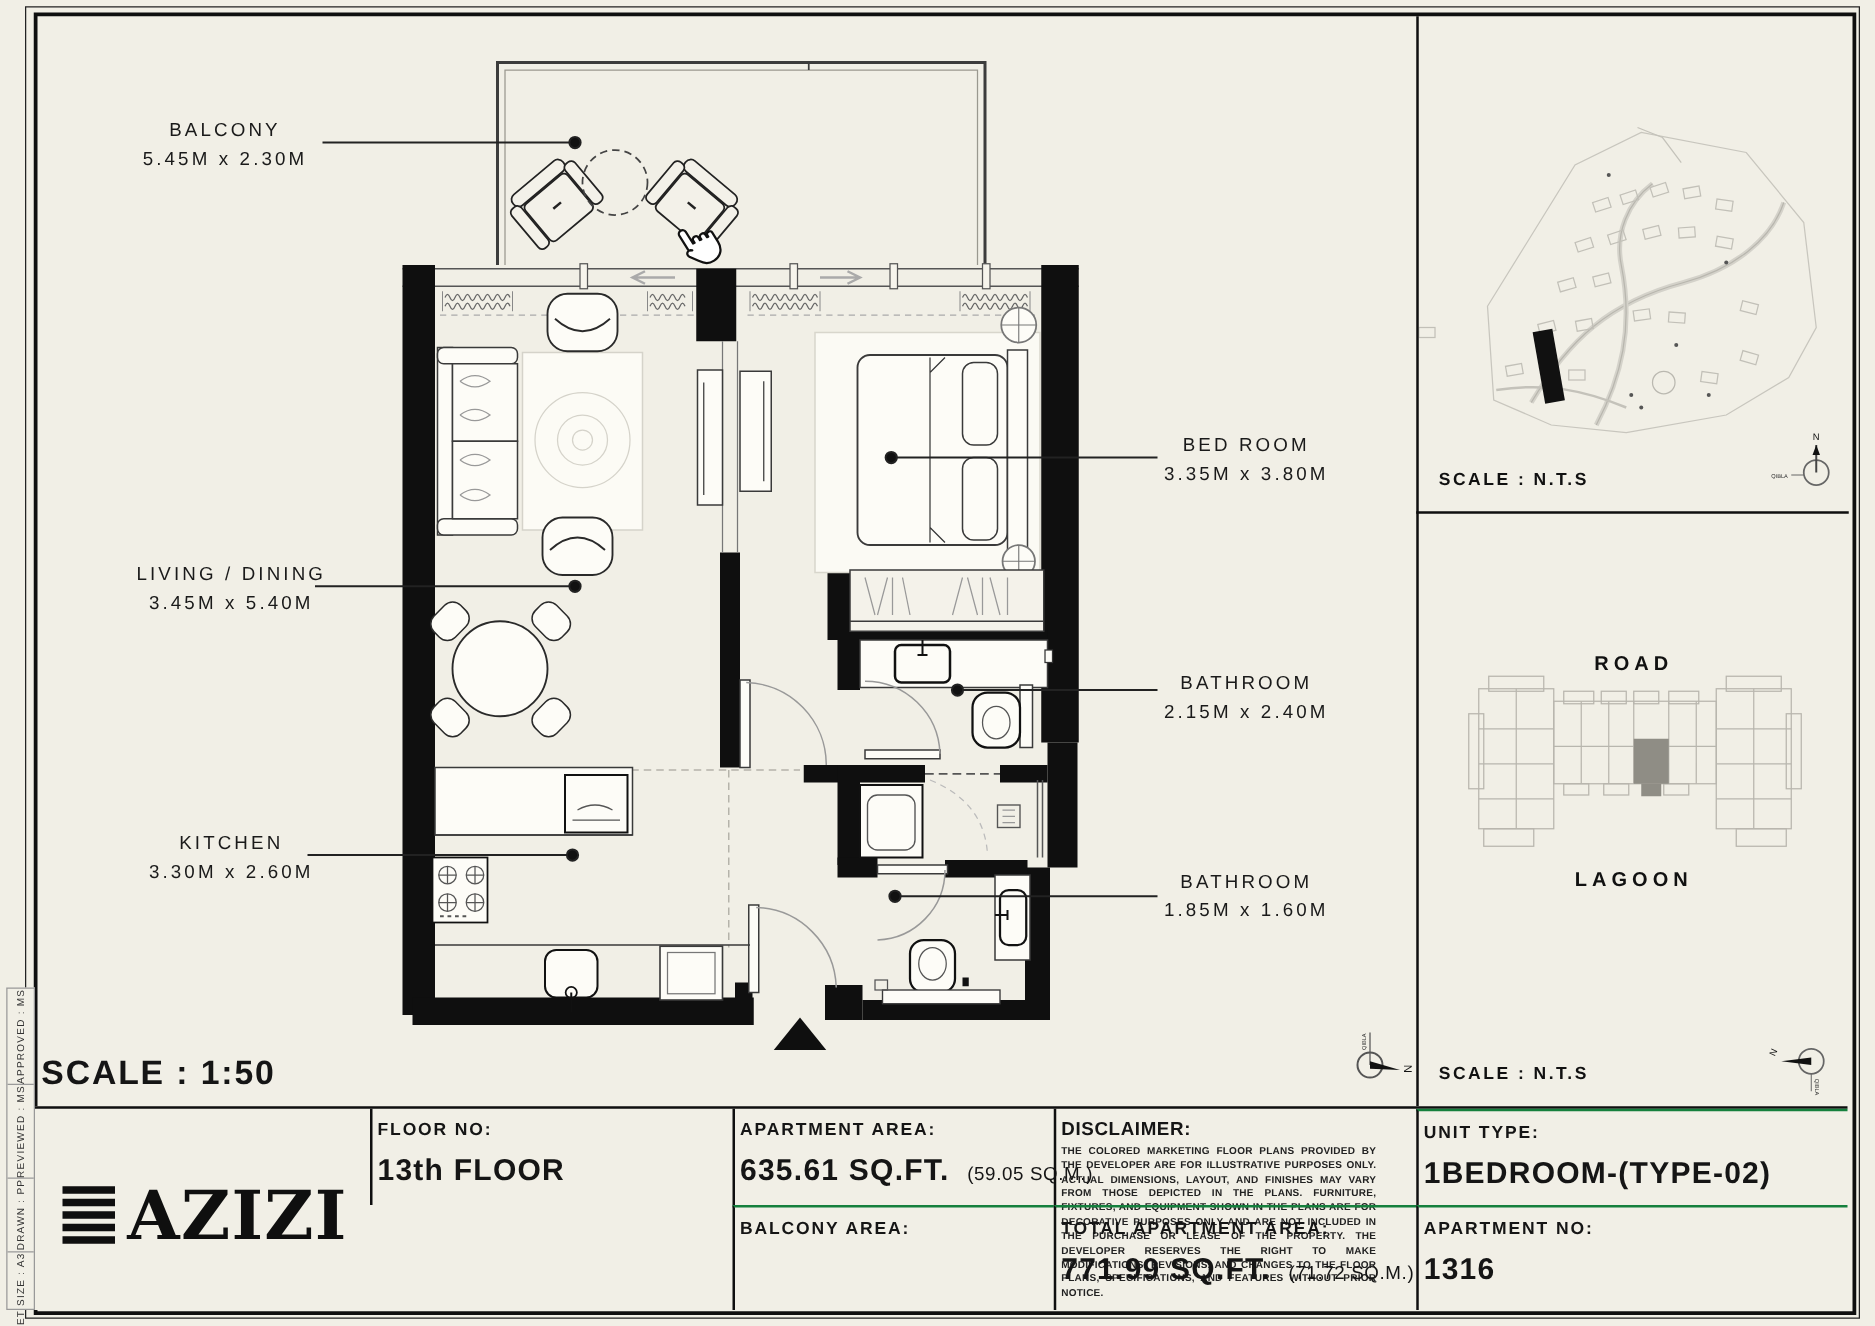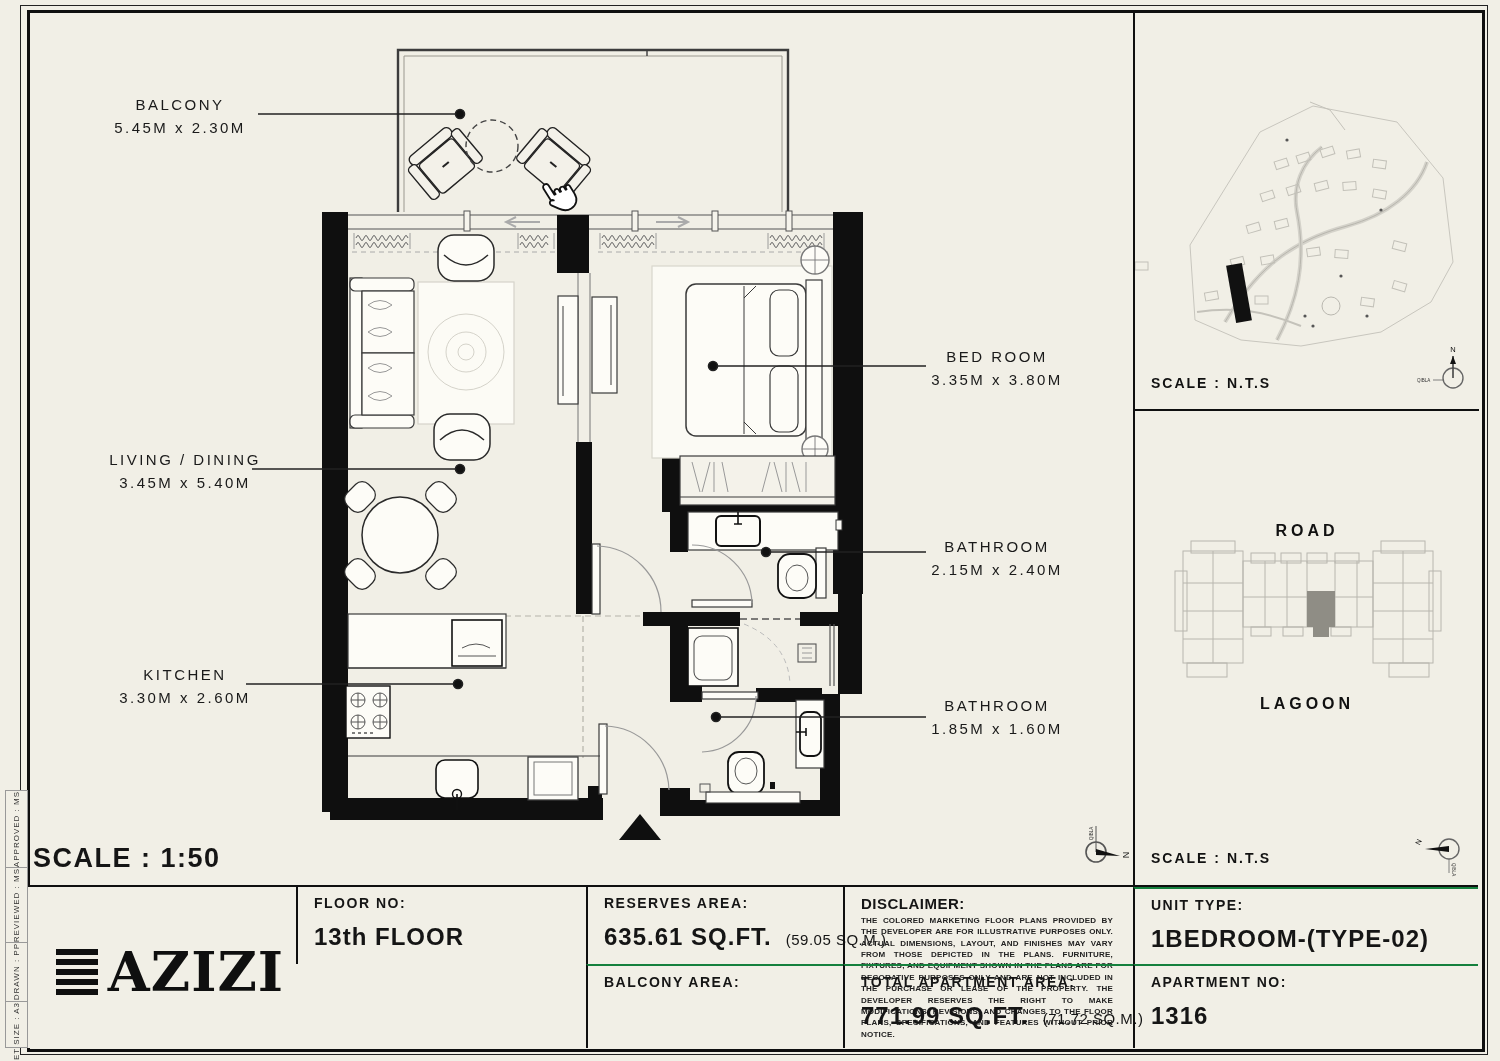--- a/index.html
+++ b/index.html
@@ -20,21 +20,21 @@
   .sidecell:last-child{border-bottom:none;}
   .sidecell span{writing-mode:vertical-rl;transform:rotate(180deg);font-size:8px;letter-spacing:1px;color:#333;white-space:nowrap;}
   
   .room-label{position:absolute;text-align:center;font-size:15px;font-weight:500;letter-spacing:2.5px;line-height:1.55;color:#1a1a1a;}
   .scale-main{left:33px;top:843px;font-size:27px;font-weight:600;letter-spacing:1.5px;text-align:center;}
   
   .tblock{left:28px;top:885px;width:1450px;height:161px;display:grid;
     grid-template-columns:268px 290px 257px 290px 1fr;
     grid-template-rows:77px 1fr;
     border-top:2px solid #0f0f0f;background:#f1efe6;}
-  .cell{border-left:2px solid #0f0f0f;padding:8px 0 0 16px;position:relative;}
+  .cell{border-left:2px solid #0f0f0f;padding:8px 0 0 4px;position:relative;}
   .cell.first{border-left:none;grid-row:1 / span 2;display:flex;align-items:center;justify-content:center;}
   .cell.r2{border-top:2px solid #15803d;}
   .cell .lab{font-size:14px;font-weight:600;letter-spacing:1.5px;}
   .cell .val{margin-top:12px;font-size:24px;font-weight:700;letter-spacing:1px;white-space:nowrap;}
   .cell .val .metric{font-size:15px;font-weight:400;letter-spacing:0.5px;margin-left:14px;}
   .logo{display:flex;align-items:center;gap:10px;justify-content:center;}
   .logo-bars{display:flex;flex-direction:column;gap:4px;}
   .logo-bars i{display:block;width:42px;height:6px;background:#0f0f0f;}
   .logo-text{font-family:"DejaVu Serif", serif;font-weight:700;font-size:54px;letter-spacing:1px;color:#0f0f0f;}
   .disc-text{margin-top:3px;width:252px;font-size:8px;font-weight:700;line-height:1.42;text-align:justify;color:#222;letter-spacing:0.2px;}
@@ -446,21 +446,21 @@
       <span class="logo-text">AZIZI</span>
     </div>
   </div>
 
   <div class="cell">
     <div class="lab">FLOOR NO:</div>
     <div class="val">13th FLOOR</div>
   </div>
 
   <div class="cell">
-    <div class="lab">RESERVES AREA:</div>
+    <div class="lab">APARTMENT AREA:</div>
     <div class="val"><span>635.61 SQ.FT.</span><span class="metric">(59.05 SQ.M.)</span></div>
   </div>
 
   <div class="cell">
     <div class="disc-lab">DISCLAIMER:</div>
     <div class="disc-text">THE COLORED MARKETING FLOOR PLANS PROVIDED BY THE DEVELOPER ARE FOR ILLUSTRATIVE PURPOSES ONLY. ACTUAL DIMENSIONS, LAYOUT, AND FINISHES MAY VARY FROM THOSE DEPICTED IN THE PLANS. FURNITURE, FIXTURES, AND EQUIPMENT SHOWN IN THE PLANS ARE FOR DECORATIVE PURPOSES ONLY AND ARE NOT INCLUDED IN THE PURCHASE OR LEASE OF THE PROPERTY. THE DEVELOPER RESERVES THE RIGHT TO MAKE MODIFICATIONS, REVISIONS, AND CHANGES TO THE FLOOR PLANS, SPECIFICATIONS, AND FEATURES WITHOUT PRIOR NOTICE.</div>
   </div>
 
 
   <div class="cell r2">

